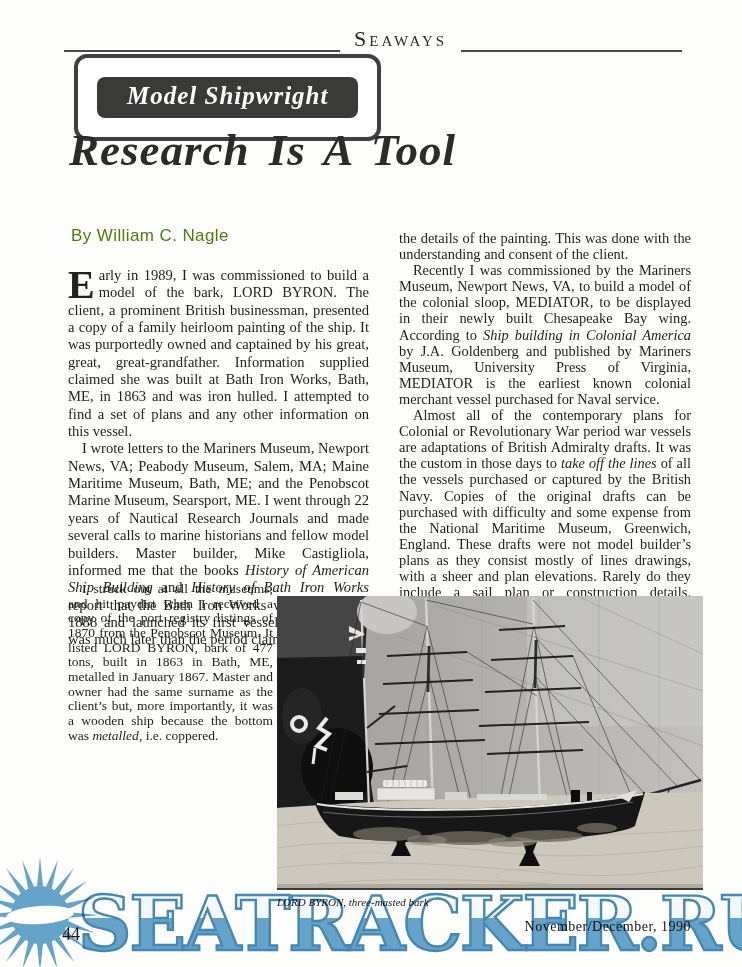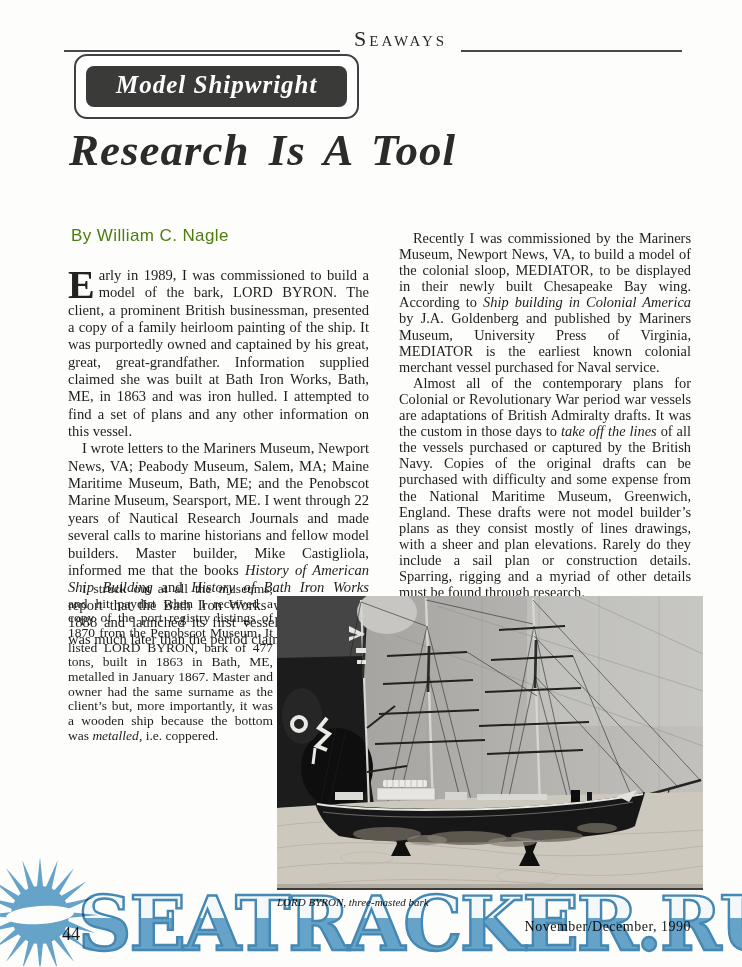--- a/index.html
+++ b/index.html
@@ -8,22 +8,22 @@
 
   
   .masthead{position:absolute;left:64px;top:26px;width:618px;display:flex;align-items:flex-end;}
   .mast-rule{height:2px;background:#4a4a49;}
   .mast-rule.l{flex:1.25;}
   .mast-rule.r{flex:1;}
   .mast-title{padding:0 14px;font-size:22px;letter-spacing:3px;color:#2a2a29;
               font-variant-caps:small-caps;font-weight:500;}
 
   
-  .badge-outer{position:absolute;left:74px;top:54px;border:2px solid #404040;border-radius:13px;
-               padding:10px;background:#fff;}
+  .badge-outer{position:absolute;left:74px;top:54px;border:4px solid #404040;border-radius:13px;
+               padding:19px;background:#fff;}
   .badge-inner{background:#3a3a39;border-radius:8px;padding:5px 30px 8px 30px;}
   .badge-label{color:#fff;font-style:italic;font-weight:bold;font-size:25px;letter-spacing:1px;}
 
   
   .article-title{position:absolute;left:69px;top:124px;font-size:45px;font-weight:bold;
                  color:#2b2b2a;letter-spacing:1px;word-spacing:7px;font-style:italic;}
   .byline{position:absolute;left:71px;top:226px;font-family:"Liberation Sans",sans-serif;
           font-size:17px;color:#4d7c0f;letter-spacing:.4px;}
 
   
@@ -73,20 +73,21 @@
   <div class="byline">By William C. Nagle</div>
 
   <div id="col-left-wide" class="col">
       <p class="para"><span class="dropcap">E</span><span>arly in 1989, I was commissioned to build a model of the bark, LORD BYRON. The client, a prominent British businessman, presented a copy of a family heirloom painting of the ship. It was purportedly owned and captained by his great, great, great-grandfather. Information supplied claimed she was built at Bath Iron Works, Bath, ME, in 1863 and was iron hulled. I attempted to find a set of plans and any other information on this vessel.</span></p>
       <p class="para indent"><span>I wrote letters to the Mariners Museum, Newport News, VA; Peabody Museum, Salem, MA; Maine Maritime Museum, Bath, ME; and the Penobscot Marine Museum, Searsport, ME. I went through 22 years of Nautical Research Journals and made several calls to marine historians and fellow model builders. Master builder, Mike Castigliola, informed me that the books </span><span class="it">History of American Ship Building</span><span> and </span><span class="it">History of Bath Iron Works</span><span> report that the Bath Iron Works was founded in 1888 and launched its first vessel in 1890. This was much later than the period claimed</span></p>
     </div>
   <div id="col-left-narrow" class="col">
       <p class="para indent"><span>I struck out at all the museums, and hit paydirt when I received a copy of the port registry listings of 1870 from the Penobscot Museum. It listed LORD BYRON, bark of 477 tons, built in 1863 in Bath, ME, metalled in January 1867. Master and owner had the same surname as the client’s but, more importantly, it was a wooden ship because the bottom was </span><span class="it">metalled</span><span>, i.e. coppered.</span></p>
     </div>
   <div id="col-right" class="col">
+      <p class="para"><span>the details of the painting. This was done with the understanding and consent of the client.</span></p>
       <p class="para indent"><span>Recently I was commissioned by the Mariners Museum, Newport News, VA, to build a model of the colonial sloop, MEDIATOR, to be displayed in their newly built Chesapeake Bay wing. According to </span><span class="it">Ship building in Colonial America</span><span> by J.A. Goldenberg and published by Mariners Museum, University Press of Virginia, MEDIATOR is the earliest known colonial merchant vessel purchased for Naval service.</span></p>
       <p class="para indent"><span>Almost all of the contemporary plans for Colonial or Revolutionary War period war vessels are adaptations of British Admiralty drafts. It was the custom in those days to </span><span class="it">take off the lines</span><span> of all the vessels purchased or captured by the British Navy. Copies of the original drafts can be purchased with difficulty and some expense from the National Maritime Museum, Greenwich, England. These drafts were not model builder’s plans as they consist mostly of lines drawings, with a sheer and plan elevations. Rarely do they include a sail plan or construction details. Sparring, rigging and a myriad of other details must be found through research.</span></p>
     </div>
 
   <div class="photo-figure">
     <svg viewBox="0 0 426 292" width="426" height="292" xmlns="http://www.w3.org/2000/svg">
       <defs>
         <linearGradient id="wall" x1="0" y1="0" x2="1" y2="0">
           <stop offset="0" stop-color="#9e9d99"></stop>
             <stop offset="1" stop-color="#c2c1bd"></stop>

